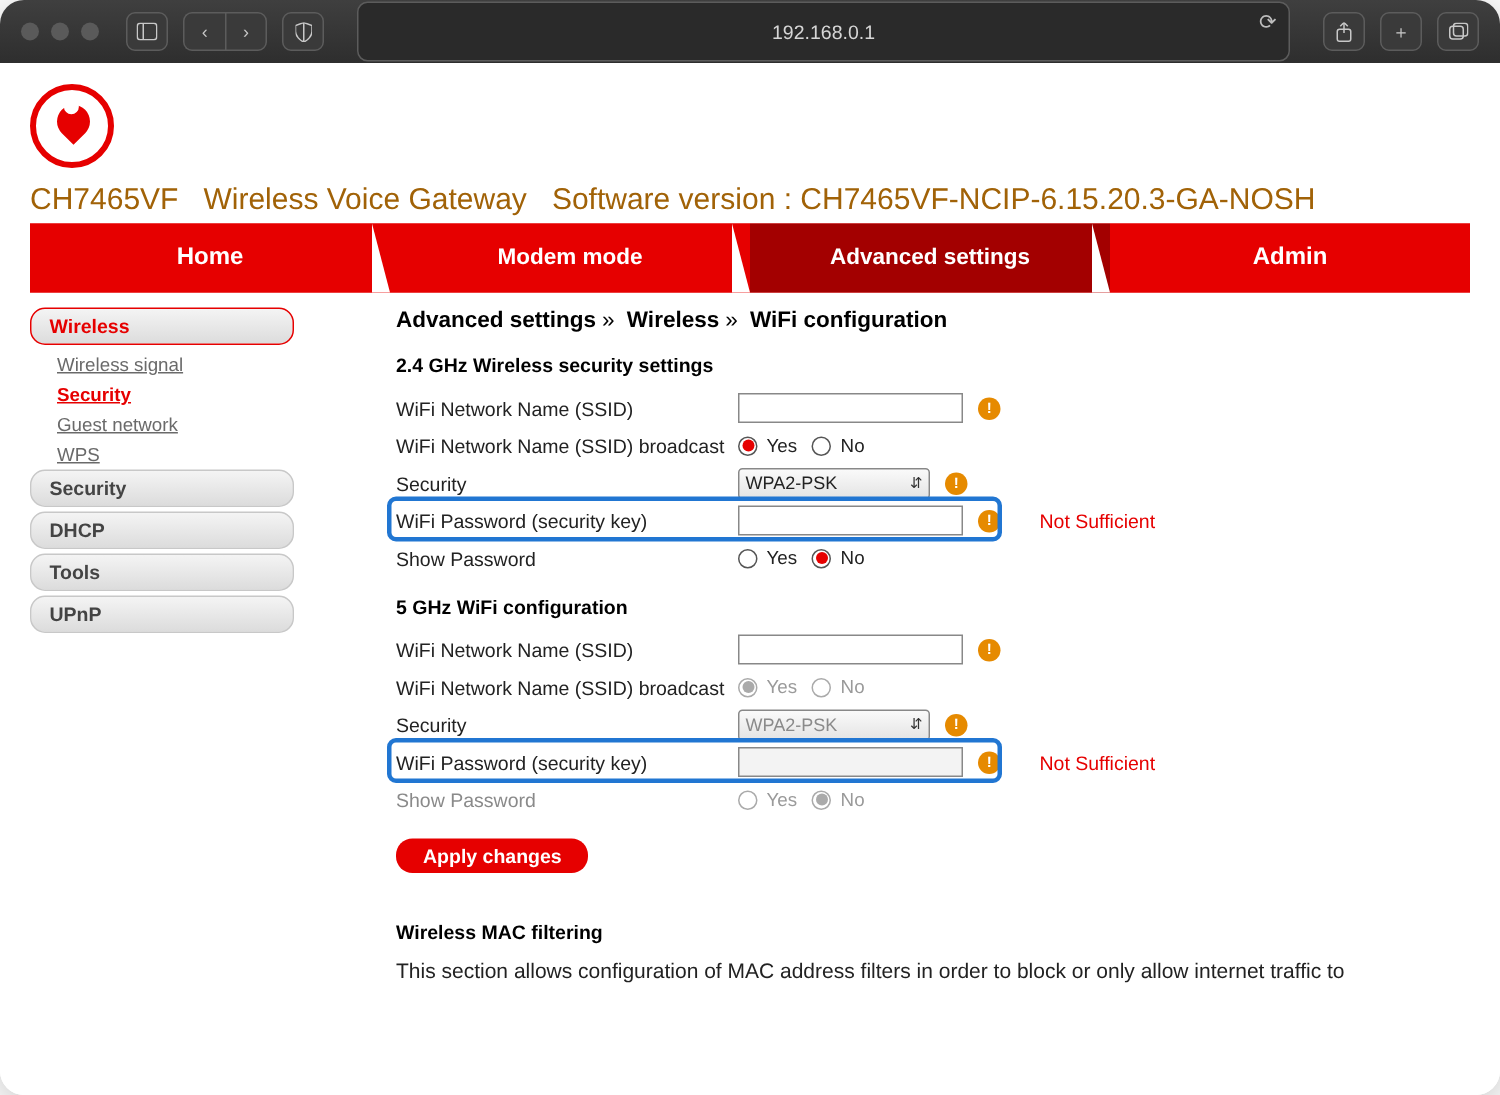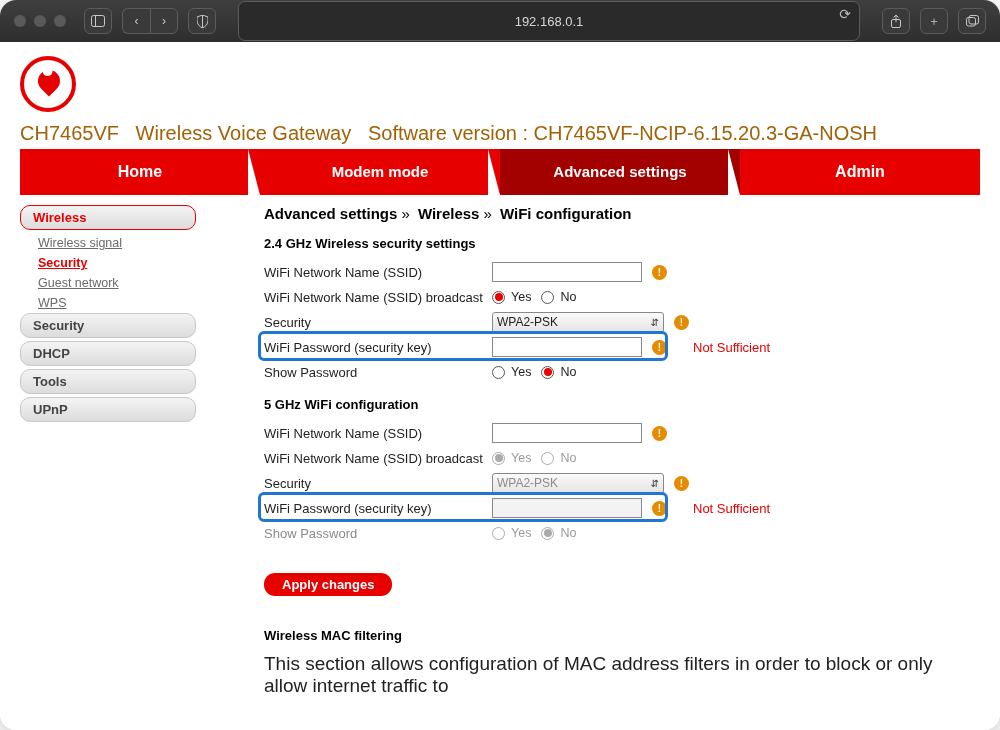--- a/index.html
+++ b/index.html
@@ -45,36 +45,36 @@
 .sub.active { color: #e60000; font-weight: bold; }
 
 
 .bc { font-size: 15px; font-weight: bold; margin-bottom: 14px; }
 .bc .sep { margin: 0 4px; font-weight: normal; }
 .sect { font-size: 13px; font-weight: bold; margin: 14px 0 10px; }
 .row { display: flex; align-items: center; font-size: 13px; color: #222; margin: 3px 0; min-height: 22px; position: relative; }
 .row .lbl { width: 228px; }
 .row .ctl { display: flex; align-items: center; gap: 4px; }
 .tinput { width: 150px; height: 20px; border: 1px solid #888; font-size: 12px; padding: 0 4px; }
-.selbox { width: 172px; height: 21px; border: 1px solid #888; background: linear-gradient(#fafafa,#e4e4e4); font-size: 12px; padding: 0 4px; display: flex; align-items: center; justify-content: space-between; cursor: pointer; border-radius: 3px; }
+.selbox { width: 128px; height: 21px; border: 1px solid #888; background: linear-gradient(#fafafa,#e4e4e4); font-size: 12px; padding: 0 4px; display: flex; align-items: center; justify-content: space-between; cursor: pointer; border-radius: 3px; }
 .selbox .car { font-size: 10px; color: #333; }
 .radio { width: 13px; height: 13px; border-radius: 50%; border: 1.5px solid #555; display: inline-flex; align-items: center; justify-content: center; cursor: pointer; }
 .radio.on::after { content: ""; width: 8px; height: 8px; background: #e60000; border-radius: 50%; }
 .radio.dis { border-color: #aaa; cursor: default; }
 .radio.dis.on::after { background: #aaa; }
 .rlabel { font-size: 12.5px; margin-right: 6px; margin-left: 2px; }
 .rlabel.dis { color: #9a9a9a; }
 .warn { width: 15px; height: 15px; background: #e68a00; border-radius: 50%; color: #fff; font-size: 10px; font-weight: bold; display: inline-flex; align-items: center; justify-content: center; margin-left: 6px; }
 .nsuf { color: #e60000; font-size: 13px; margin-left: 22px; font-weight: 500; }
 .hlbox { position: absolute; border: 3.5px solid #2176d2; border-radius: 6px; pointer-events: none; }
 .hl1 { left: -6px; top: -5px; width: 410px; height: 30px; }
 
-.apply { background: #e60000; color: #fff; border: none; border-radius: 11px; padding: 4px 18px; font-size: 13px; font-weight: bold; cursor: pointer; margin: 26px 0 18px; }
-
-.para { font-size: 19px; color: #222; }
+.apply { background: #e60000; color: #fff; border: none; border-radius: 11px; padding: 4px 18px; font-size: 13px; font-weight: bold; cursor: pointer; margin: 12px 0 18px; }
+
+.para { font-size: 14px; color: #222; }
 </style>
 </head>
 <body>
 
 <div class="window">
   <div class="titlebar">
     <div class="traffic">
       <span></span>
       <span></span>
       <span></span>

